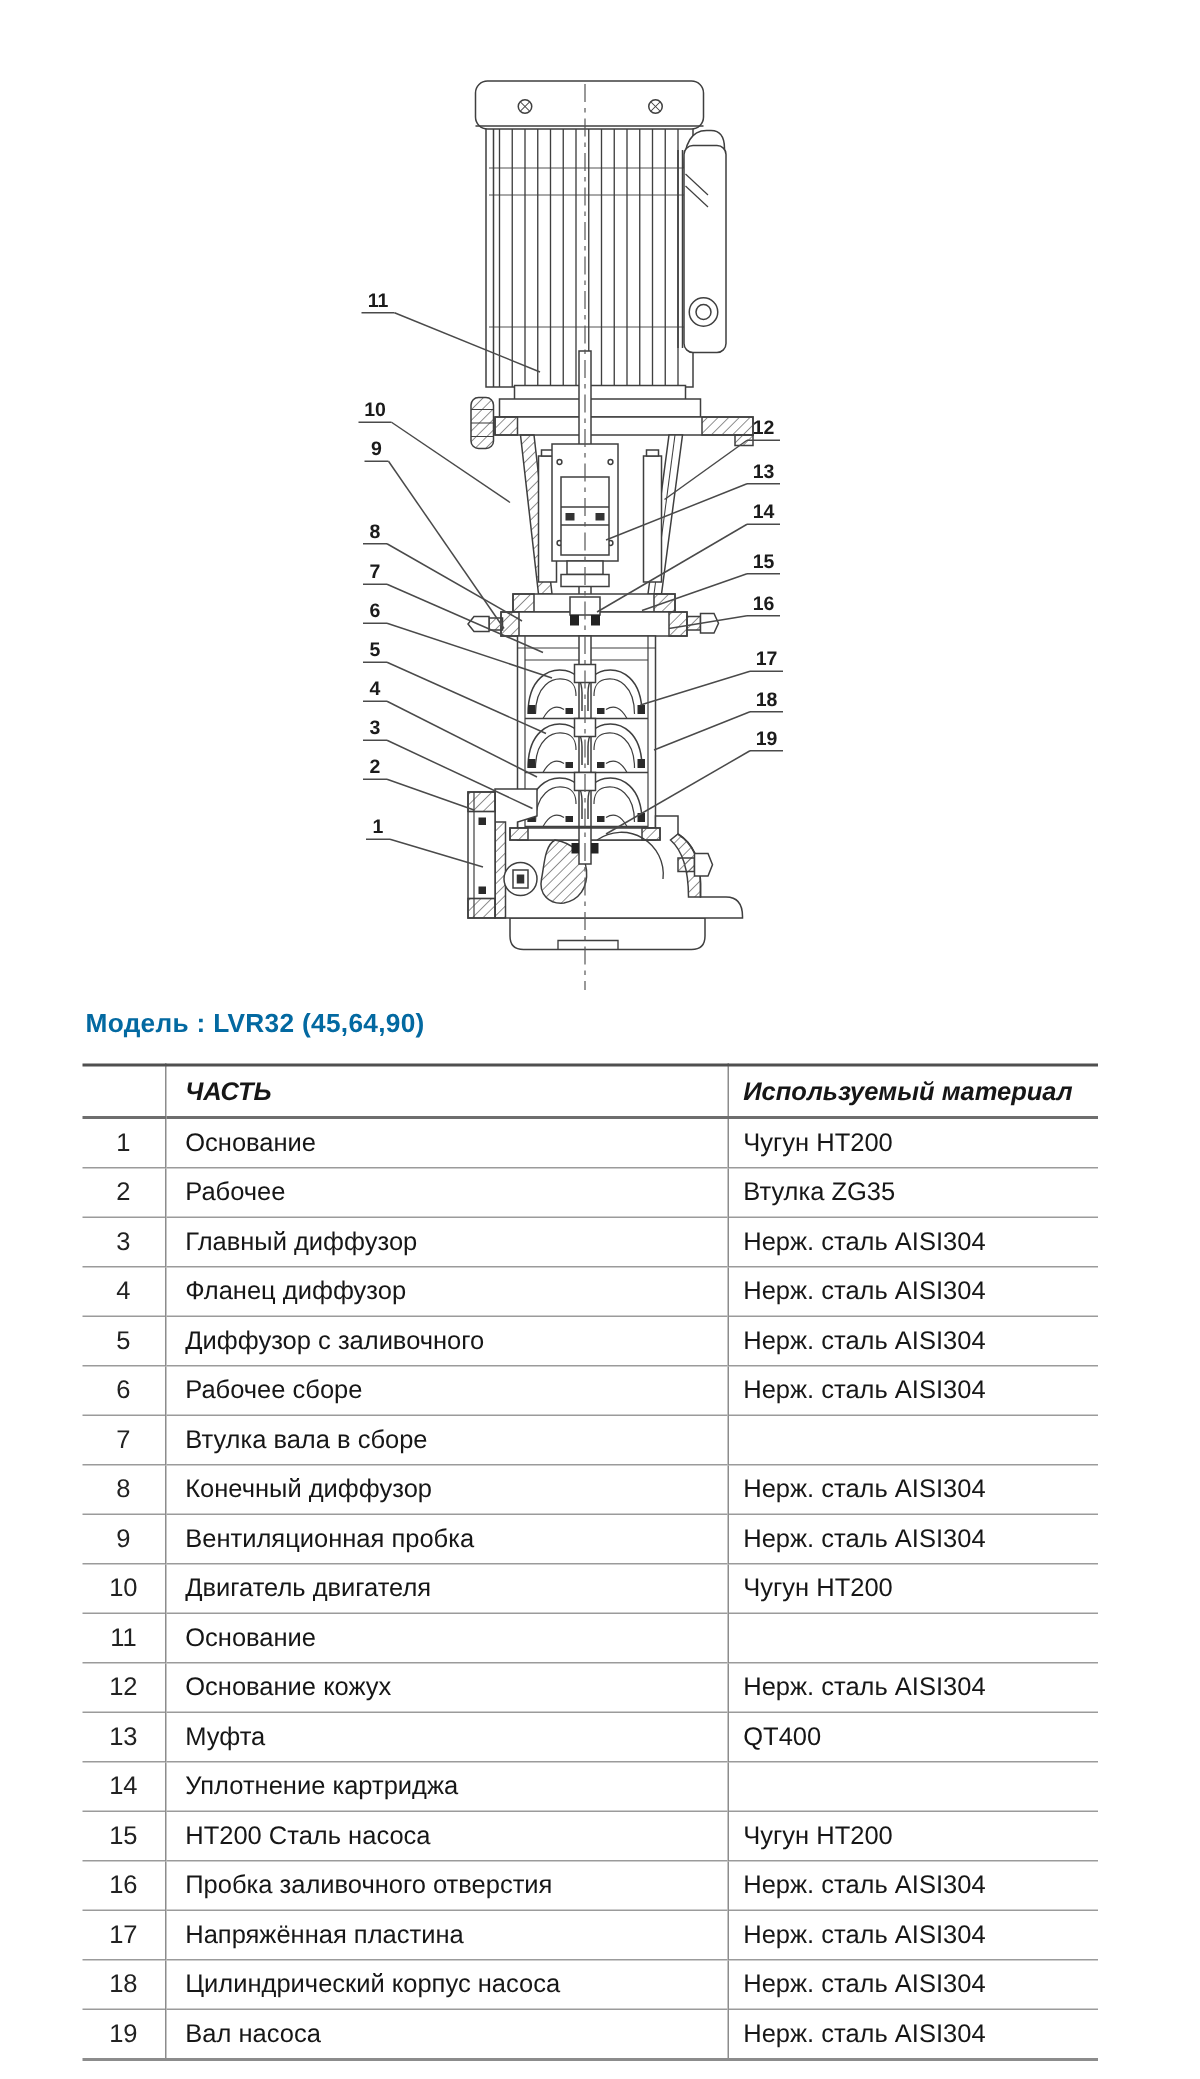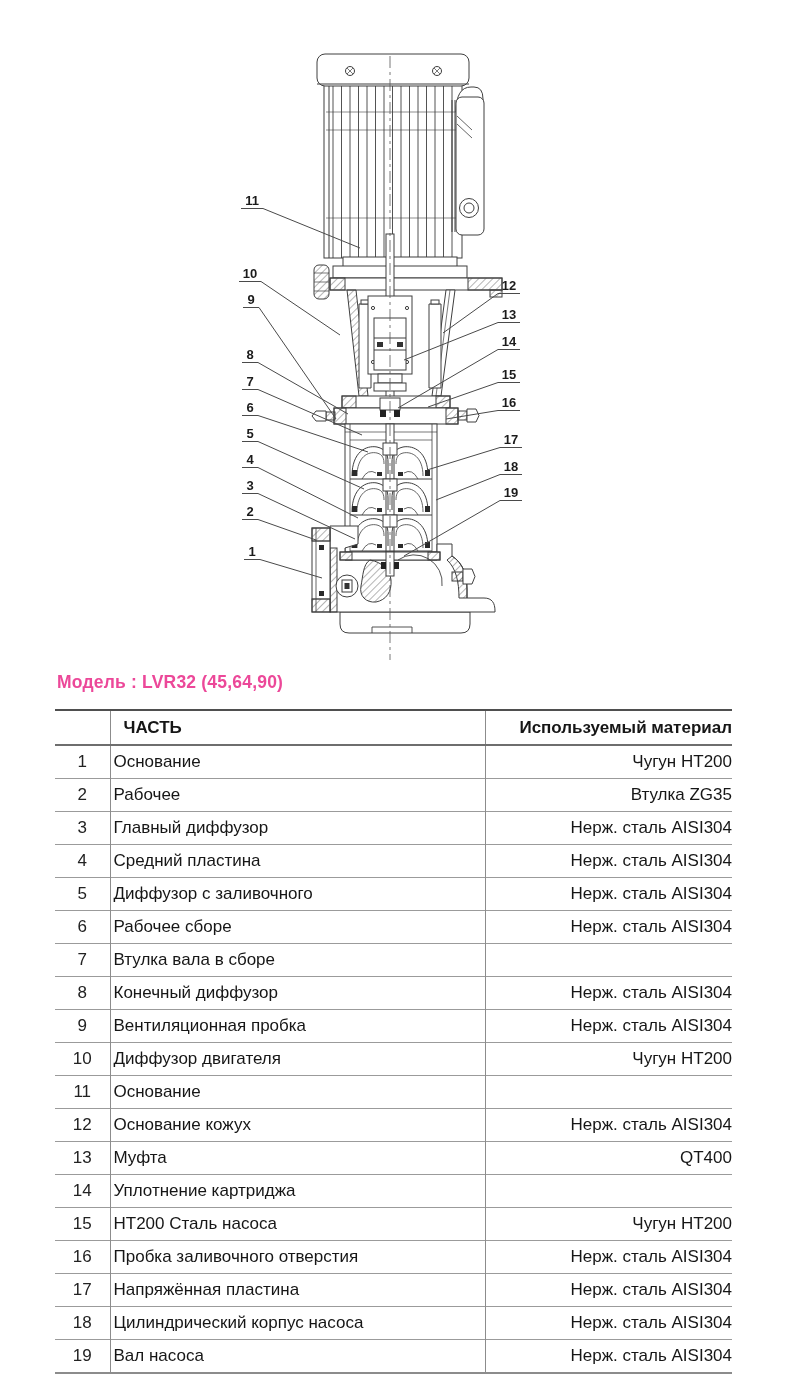--- a/index.html
+++ b/index.html
@@ -3,46 +3,46 @@
 <meta charset="utf-8">
 <style>
   html,body{margin:0;padding:0;background:#fff;}
   .page{
     position:relative;width:800px;height:1386px;background:#fff;
     font-family:"Liberation Sans",sans-serif;color:#111;overflow:hidden;
   }
   .diagram-wrap{position:absolute;left:0;top:0;width:800px;height:670px;}
   .model-title{
     position:absolute;left:57px;top:672px;
-    font-size:17.5px;font-weight:bold;letter-spacing:.2px;color:#ec4899;
+    font-size:17.5px;font-weight:bold;letter-spacing:.2px;color:#0369a1;
   }
   table.parts{
     position:absolute;left:55px;top:709px;width:677px;
     border-collapse:collapse;table-layout:fixed;
     border-top:2px solid #4f4f4f;border-bottom:2px solid #8c8c8c;
     font-size:17px;color:#161616;
   }
   table.parts col.c-no{width:55px;}
   table.parts col.c-part{width:375px;}
   table.parts col.c-mat{width:247px;}
   table.parts th{
     font-weight:bold;text-align:left;height:33px;padding:0 0 0 13px;
-    border-bottom:2px solid #6e6e6e;font-size:17px;white-space:nowrap;
+    border-bottom:2px solid #6e6e6e;font-size:17px;white-space:nowrap;font-style:italic;
   }
   table.parts th.no-h{padding:0;}
   table.parts td{
-    height:32px;padding:0 0 0 3px;border-top:1px solid #9b9b9b;
+    height:32px;padding:0 0 0 13px;border-top:1px solid #9b9b9b;
     white-space:nowrap;overflow:hidden;
   }
   table.parts td:first-child{
     text-align:center;padding:0;color:#222;
   }
   table.parts th:first-child,table.parts td:first-child{border-right:1px solid #8c8c8c;}
   table.parts th:nth-child(2),table.parts td:nth-child(2){border-right:1px solid #8c8c8c;}
-  table.parts td:nth-child(3),table.parts th:nth-child(3){padding-left:10px;text-align:right;}
+  table.parts td:nth-child(3),table.parts th:nth-child(3){padding-left:10px;}
   
   .callout-num{font:bold 13px "Liberation Sans",sans-serif;fill:#1b1b1b;text-anchor:middle;}
   .leader{stroke:#4a4a4a;stroke-width:1;fill:none;}
 </style>
 </head>
 <body>
 
 <div class="page">
 
   <div class="diagram-wrap">
@@ -345,21 +345,21 @@
           <td>Рабочее</td>
           <td>Втулка ZG35</td>
         </tr>
         <tr>
           <td>3</td>
           <td>Главный диффузор</td>
           <td>Нерж. сталь AISI304</td>
         </tr>
         <tr>
           <td>4</td>
-          <td>Средний пластина</td>
+          <td>Фланец диффузор</td>
           <td>Нерж. сталь AISI304</td>
         </tr>
         <tr>
           <td>5</td>
           <td>Диффузор с заливочного</td>
           <td>Нерж. сталь AISI304</td>
         </tr>
         <tr>
           <td>6</td>
           <td>Рабочее сборе</td>
@@ -375,21 +375,21 @@
           <td>Конечный диффузор</td>
           <td>Нерж. сталь AISI304</td>
         </tr>
         <tr>
           <td>9</td>
           <td>Вентиляционная пробка</td>
           <td>Нерж. сталь AISI304</td>
         </tr>
         <tr>
           <td>10</td>
-          <td>Диффузор двигателя</td>
+          <td>Двигатель двигателя</td>
           <td>Чугун HT200</td>
         </tr>
         <tr>
           <td>11</td>
           <td>Основание</td>
           <td></td>
         </tr>
         <tr>
           <td>12</td>
           <td>Основание кожух</td>

